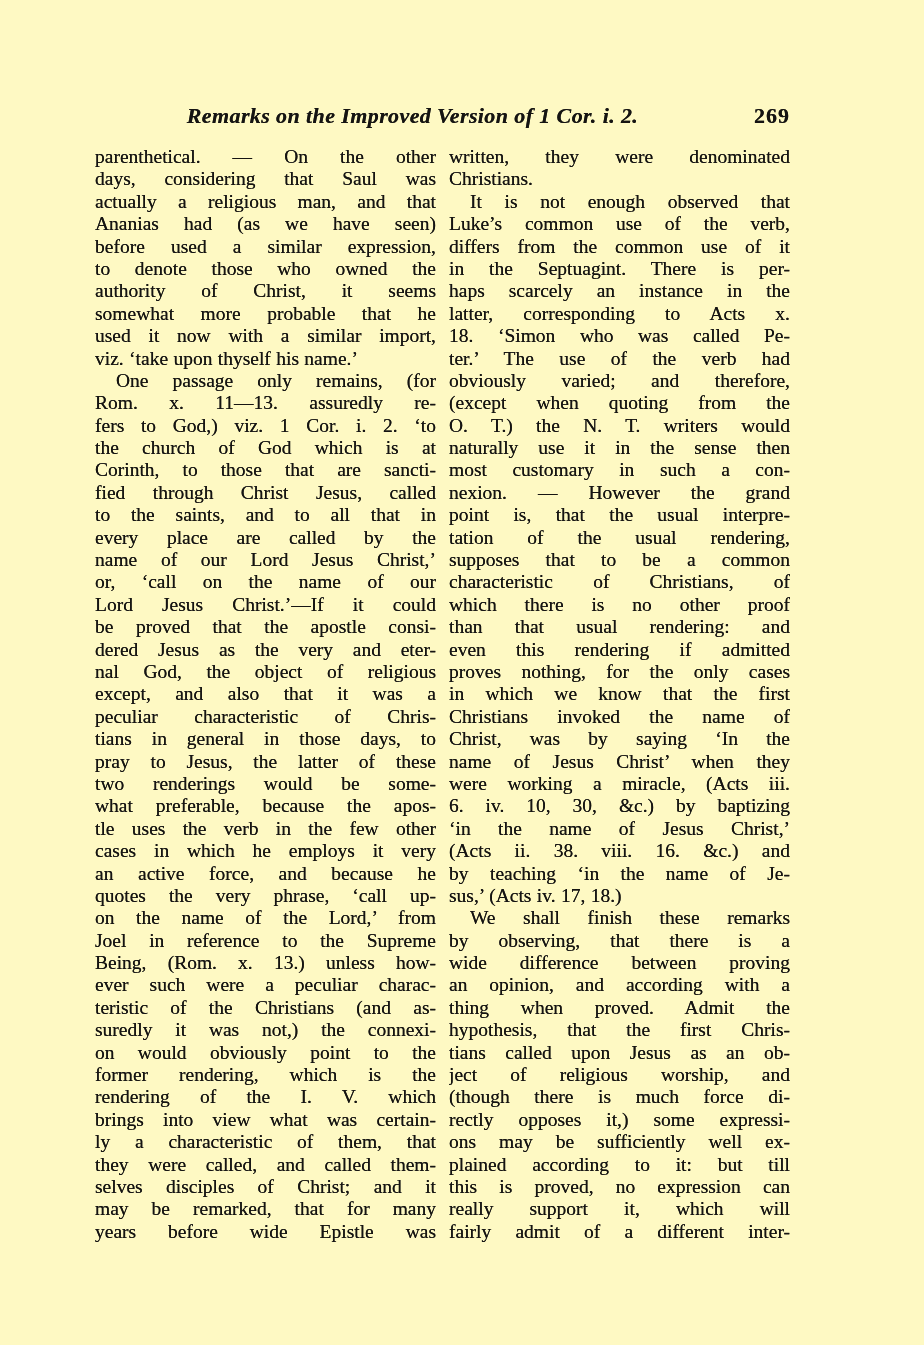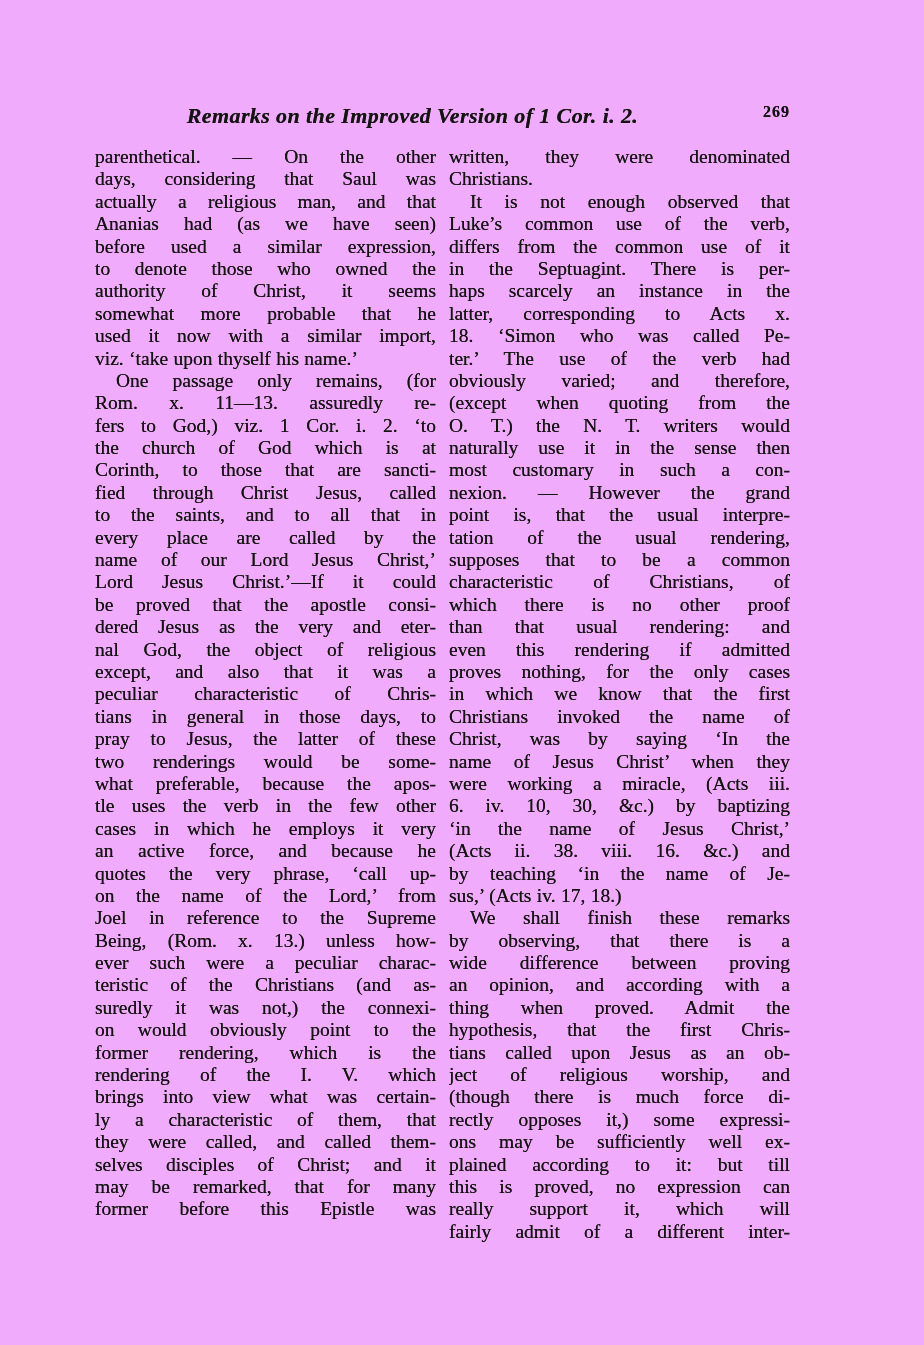--- a/index.html
+++ b/index.html
@@ -1,20 +1,20 @@
 <!DOCTYPE html>
 <html><head>
 <meta charset="utf-8">
 <style>
   html, body { margin: 0; padding: 0; background: #ffffff; }
   .page {
     position: relative;
     width: 924px;
     height: 1345px;
-    background: #f0abfc;
+    background: #fef9c3;
     color: #151412;
     font-family: "Liberation Serif", serif;
     overflow: hidden;
   }
   .header {
     position: absolute;
     left: 95px;
     top: 103px;
     width: 695px;
     height: 32px;
@@ -28,21 +28,21 @@
     font-size: 22px;
     letter-spacing: 0.4px;
     white-space: nowrap;
     text-shadow: 0 0 0.6px rgba(20,20,18,0.85);
   }
   .page-number {
     position: absolute;
     right: 0;
     top: 0;
     font-weight: bold;
-    font-size: 16px;
+    font-size: 22px;
     letter-spacing: 1px;
     text-shadow: 0 0 0.6px rgba(20,20,18,0.85);
   }
   .column {
     position: absolute;
     top: 146px;
     width: 341px;
   }
   .column.left  { left: 95px;  }
   .column.right { left: 449px; }
@@ -81,20 +81,21 @@
       <div class="line end">viz. ‘take upon thyself his name.’</div>
       <div class="line indent">One passage only remains, (for</div>
       <div class="line">Rom. x. 11—13. assuredly re-</div>
       <div class="line">fers to God,) viz. 1 Cor. i. 2. ‘to</div>
       <div class="line">the church of God which is at</div>
       <div class="line">Corinth, to those that are sancti-</div>
       <div class="line">fied through Christ Jesus, called</div>
       <div class="line">to the saints, and to all that in</div>
       <div class="line">every place are called by the</div>
       <div class="line">name of our Lord Jesus Christ,’</div>
+      <div class="line">or, ‘call on the name of our</div>
       <div class="line">Lord Jesus Christ.’—If it could</div>
       <div class="line">be proved that the apostle consi-</div>
       <div class="line">dered Jesus as the very and eter-</div>
       <div class="line">nal God, the object of religious</div>
       <div class="line">except, and also that it was a</div>
       <div class="line">peculiar characteristic of Chris-</div>
       <div class="line">tians in general in those days, to</div>
       <div class="line">pray to Jesus, the latter of these</div>
       <div class="line">two renderings would be some-</div>
       <div class="line">what preferable, because the apos-</div>
@@ -109,21 +110,21 @@
       <div class="line">teristic of the Christians (and as-</div>
       <div class="line">suredly it was not,) the connexi-</div>
       <div class="line">on would obviously point to the</div>
       <div class="line">former rendering, which is the</div>
       <div class="line">rendering of the I. V. which</div>
       <div class="line">brings into view what was certain-</div>
       <div class="line">ly a characteristic of them, that</div>
       <div class="line">they were called, and called them-</div>
       <div class="line">selves disciples of Christ; and it</div>
       <div class="line">may be remarked, that for many</div>
-      <div class="line">former before this Epistle was</div>
+      <div class="line">years before wide Epistle was</div>
     </div>
 
   <div class="column right">
       <div class="line">written, they were denominated</div>
       <div class="line end">Christians.</div>
       <div class="line indent">It is not enough observed that</div>
       <div class="line">Luke’s common use of the verb,</div>
       <div class="line">differs from the common use of it</div>
       <div class="line">in the Septuagint. There is per-</div>
       <div class="line">haps scarcely an instance in the</div>

